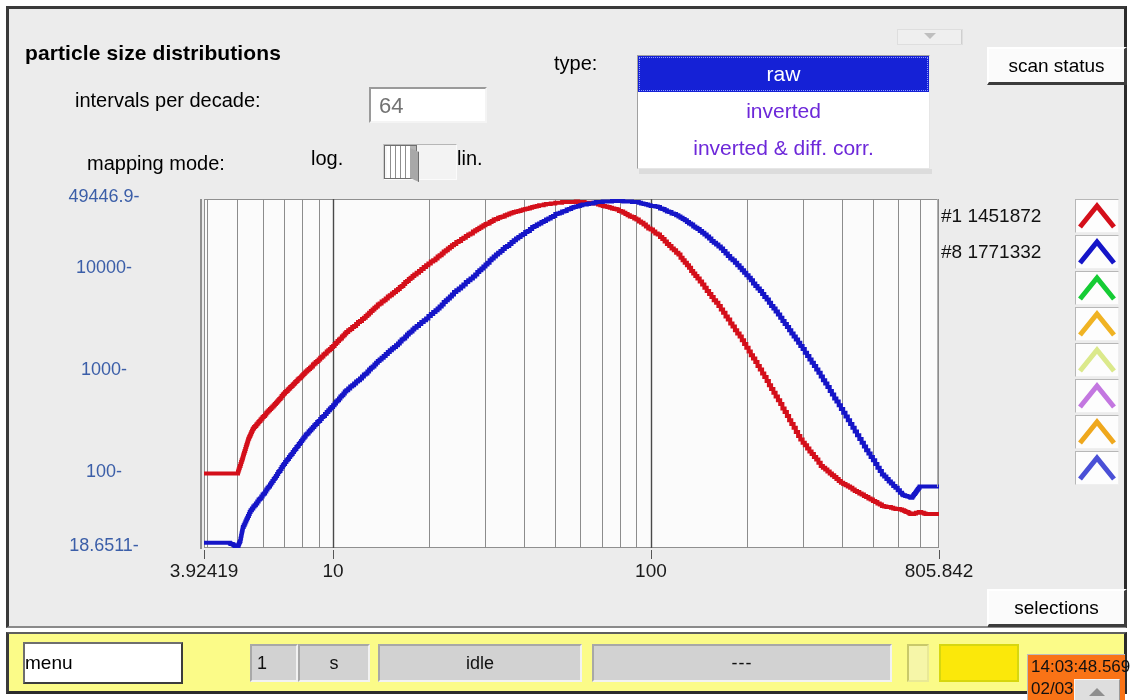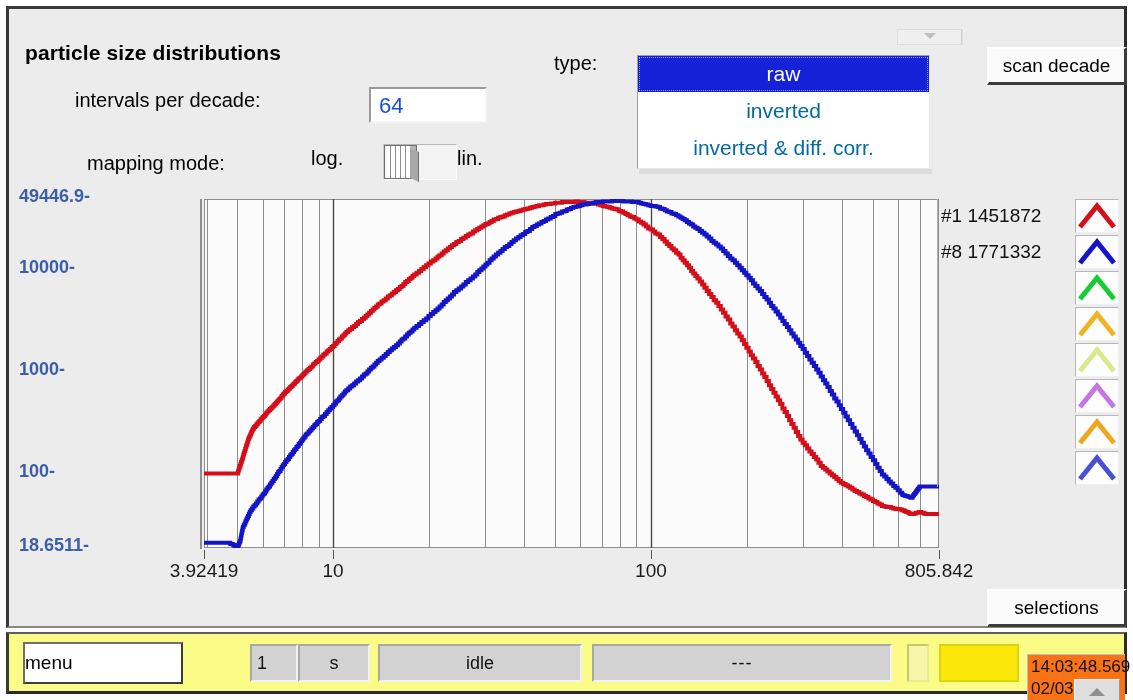--- a/index.html
+++ b/index.html
@@ -18,38 +18,38 @@
   #ipdLabel{left:66px;top:80px;font-size:20px;}
   #mmLabel{left:78px;top:143px;font-size:20px;}
   #logLabel{left:302px;top:138px;font-size:20px;}
   #linLabel{left:448px;top:138px;font-size:20px;}
   #typeLabel{left:545px;top:43px;font-size:20px;}
 
   
   #ipdField{position:absolute;left:360px;top:78px;width:118px;height:36px;background:#ffffff;
             border-top:2px solid #9a9a9a;border-left:2px solid #9a9a9a;border-right:2px solid #f4f4f4;border-bottom:2px solid #f4f4f4;
             box-sizing:border-box;}
-  #ipdValue{position:absolute;left:8px;top:4px;font-size:22px;color:#1d4ed8;}
+  #ipdValue{position:absolute;left:8px;top:4px;font-size:22px;color:#737373;}
 
   
   #switch{position:absolute;left:374px;top:135px;width:74px;height:36px;background:#f3f3f3;
           border-top:1px solid #b6b6b6;border-left:1px solid #cdcdcd;border-right:1px solid #fbfbfb;border-bottom:1px solid #fbfbfb;
           box-sizing:border-box;}
   #knob{position:absolute;left:375px;top:136px;width:33px;height:34px;
         background:linear-gradient(90deg,#f7f7f7 0 2px,#ffffff 2px 5px,#8e8e8e 5px 6px,#ffffff 6px 10px,#8e8e8e 10px 11px,#ffffff 11px 15px,#8e8e8e 15px 16px,#ffffff 16px 20px,#8e8e8e 20px 21px,#ffffff 21px 25px,#b5b5b5 25px 33px);
         border:1px solid #6f6f6f;box-sizing:border-box;}
   #knobShade{position:absolute;left:401px;top:139px;width:9px;height:34px;background:#a8a8a8;
              border-right:1px solid #6f6f6f;box-sizing:border-box;
              clip-path:polygon(0 0,100% 12%,100% 100%,0 88%);}
 
   
   #typeBox{position:absolute;left:628px;top:46px;width:293px;height:114px;background:#ffffff;
            border-top:1px solid #a0a0a0;border-left:1px solid #a0a0a0;border-right:1px solid #e6e6e6;border-bottom:1px solid #e6e6e6;
            box-sizing:border-box;}
-  .typeOpt{position:absolute;left:0;width:291px;height:36px;line-height:36px;text-align:center;font-size:21px;color:#0369a1;}
+  .typeOpt{position:absolute;left:0;width:291px;height:36px;line-height:36px;text-align:center;font-size:21px;color:#6d28d9;}
   .typeOpt.sel{background:#1521d6;color:#ffffff;outline:1px dotted #8c9bff;outline-offset:-2px;}
   #typeShadow{position:absolute;left:630px;top:160px;width:293px;height:5px;background:#dcdcdc;}
 
   
   #ghostDrop{position:absolute;left:888px;top:20px;width:66px;height:16px;background:#efefef;
              border:1px solid #dedede;box-sizing:border-box;}
   #ghostArrow{position:absolute;left:915px;top:24px;width:0;height:0;
               border-left:6px solid transparent;border-right:6px solid transparent;border-top:6px solid #bfbfbf;}
   #ghostTick{position:absolute;left:952px;top:21px;width:1px;height:14px;background:#cfcfcf;}
 
@@ -63,21 +63,21 @@
   
   #plotWrap{position:absolute;left:195px;top:190px;width:735px;height:349px;}
   #plotBg{position:absolute;inset:0;background:#fbfbfb;
           border-top:1px solid #8f8f8f;border-left:1px solid #8f8f8f;border-right:1px solid #8f8f8f;border-bottom:1px solid #8f8f8f;
           box-sizing:border-box;}
   #plotLeftRule{position:absolute;left:191px;top:190px;width:2px;height:350px;background:#8f8f8f;}
   svg#grid{position:absolute;left:0;top:0;}
   svg#curves{position:absolute;left:0;top:0;}
 
   
-  .ytick{position:absolute;color:#3b5ea8;font-size:18px;text-align:left;white-space:nowrap;font-weight:bold;}
+  .ytick{position:absolute;color:#3b5ea8;font-size:18px;text-align:center;white-space:nowrap;}
   .xtick{position:absolute;color:#1a1a1a;font-size:19px;white-space:nowrap;}
   .xtickmark{position:absolute;width:1px;height:9px;background:#555;}
 
   
   #legendPanel{position:absolute;left:928px;top:190px;width:195px;height:290px;}
   .legRow{position:absolute;left:4px;font-size:19px;color:#111;white-space:nowrap;}
   .swatch{position:absolute;left:138px;width:44px;height:34px;background:#fdfdfd;
           border-top:1px solid #b7b7b7;border-left:1px solid #b7b7b7;border-right:1px solid #efefef;border-bottom:1px solid #efefef;
           box-sizing:border-box;cursor:pointer;}
   .swatch svg{display:block;}
@@ -140,21 +140,21 @@
       <div id="typeBox">
         <div class="typeOpt sel" style="top:0px">raw</div>
         <div class="typeOpt" style="top:37px">inverted</div>
         <div class="typeOpt" style="top:74px">inverted &amp; diff. corr.</div>
       </div>
 
       <div id="ghostDrop"></div>
       <div id="ghostArrow"></div>
       <div id="ghostTick"></div>
 
-      <div class="btn" id="scanStatusBtn">scan decade</div>
+      <div class="btn" id="scanStatusBtn">scan status</div>
       <div class="btn" id="selectionsBtn">selections</div>
 
       <div id="plotLeftRule"></div>
       <div id="plotWrap">
         <div id="plotBg"></div>
         <svg id="grid" width="735" height="349">
             <line x1="3.5" y1="0" x2="3.5" y2="349" stroke="#8c8c8c" stroke-width="1"></line>
             <line x1="33.5" y1="0" x2="33.5" y2="349" stroke="#8c8c8c" stroke-width="1"></line>
             <line x1="59.5" y1="0" x2="59.5" y2="349" stroke="#8c8c8c" stroke-width="1"></line>
             <line x1="80.5" y1="0" x2="80.5" y2="349" stroke="#8c8c8c" stroke-width="1"></line>

